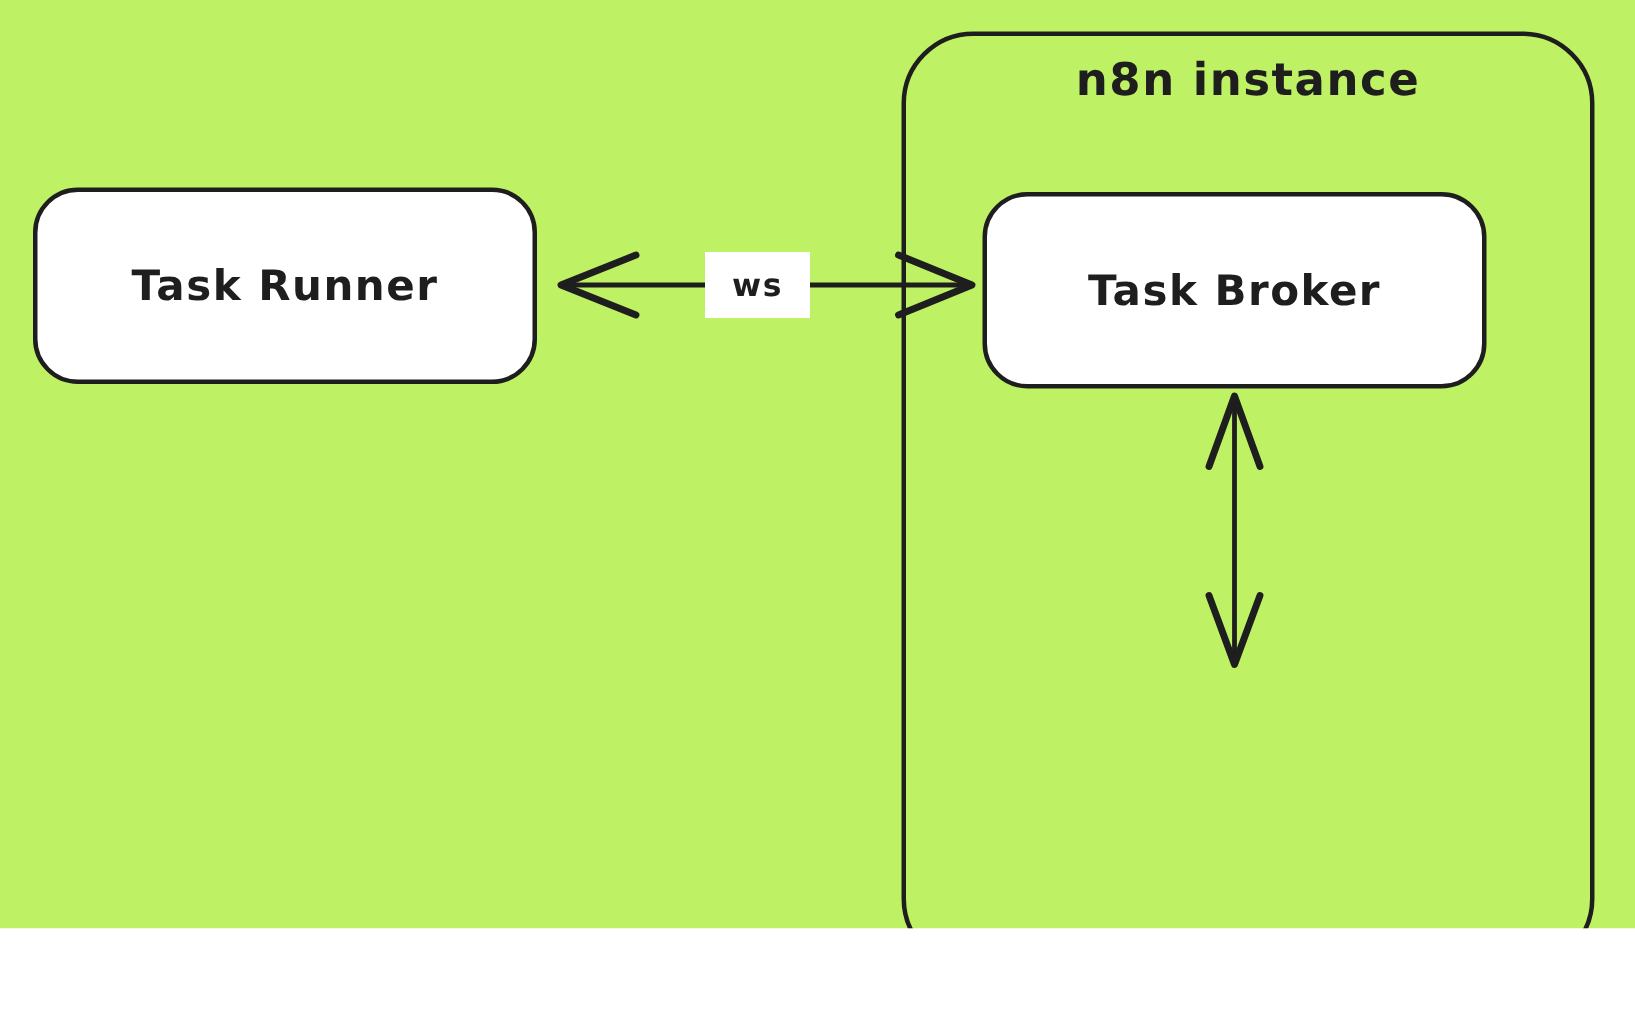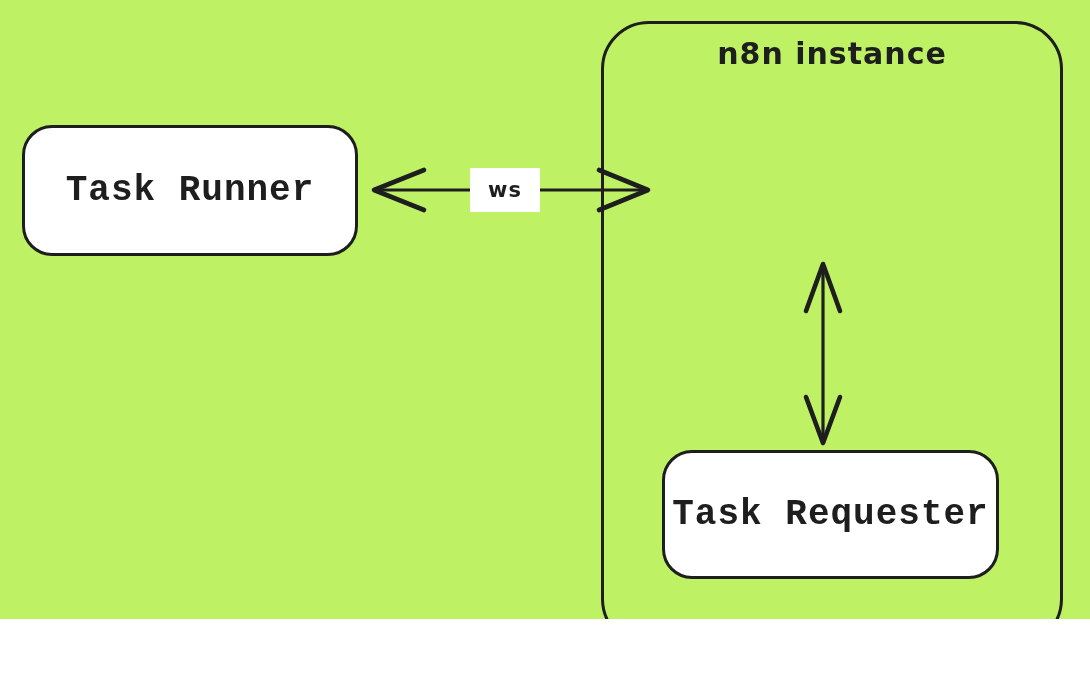--- a/index.html
+++ b/index.html
@@ -20,25 +20,24 @@
     position: absolute;
     border: 3.5px solid #1e1e1e;
     border-radius: 30px;
     background: #ffffff;
     display: flex;
     align-items: center;
     justify-content: center;
     box-sizing: border-box;
   }
   .node-label {
-    font-size: 36px;
+    font-size: 28px;
     font-weight: 600;
     letter-spacing: 1px;
     white-space: nowrap;
-    font-family: Liberation Mono, monospace;
   }
   .container-box {
     position: absolute;
     left: 601px;
     top: 21px;
     width: 462px;
     height: 626px;
     border: 3.5px solid #1e1e1e;
     border-radius: 48px;
     background: transparent;
@@ -84,24 +83,24 @@
 
 <div class="canvas">
 
   <div class="container-box"></div>
   <div class="container-label">n8n instance</div>
 
   <div class="node-box task-runner">
     <span class="node-label">Task Runner</span>
   </div>
 
+  <div class="node-box task-broker">
+    <span class="node-label">Task Broker</span>
+  </div>
 
-  <div class="node-box task-requester">
-    <span class="node-label">Task Requester</span>
-  </div>
 
   <svg class="arrow-layer" viewBox="0 0 1090 674" xmlns="http://www.w3.org/2000/svg">
 
     <g stroke="#1e1e1e" fill="none" stroke-linecap="round" stroke-linejoin="round">
       <path d="M 378 190 L 645 190" stroke-width="3.2"></path>
       <path d="M 424 170 L 374 190 L 424 210" stroke-width="4.6"></path>
       <path d="M 599 170 L 648 190 L 599 210" stroke-width="4.6"></path>
     </g>
 
     <g stroke="#1e1e1e" fill="none" stroke-linecap="round" stroke-linejoin="round">

